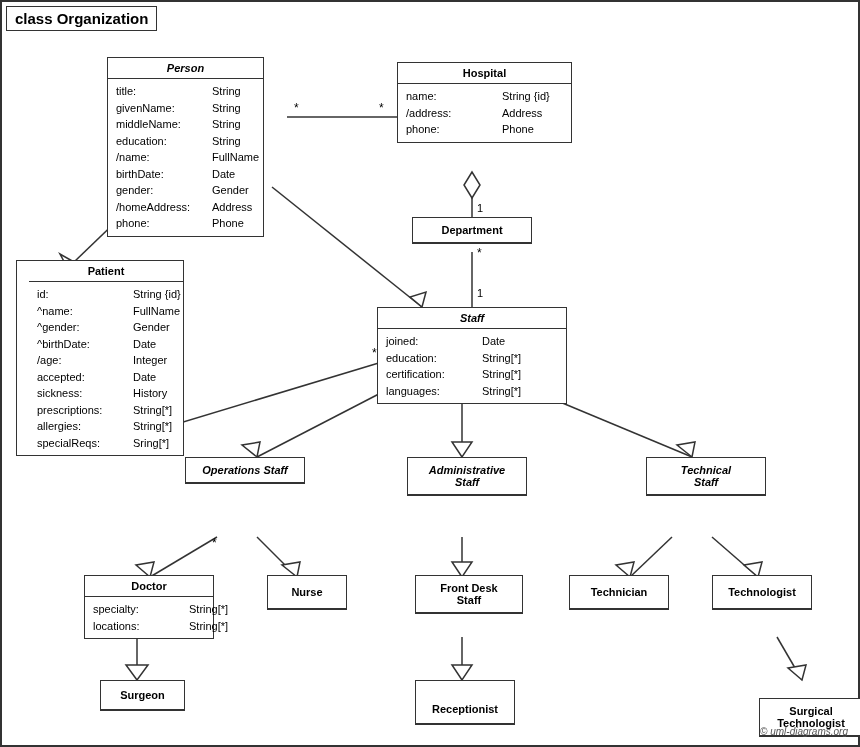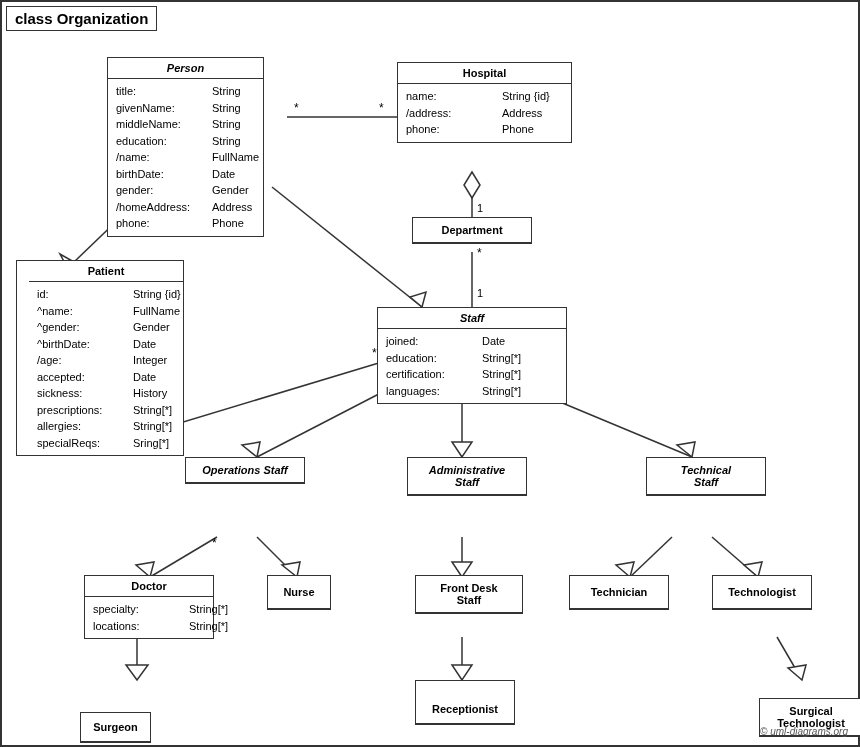--- a/index.html
+++ b/index.html
@@ -307,37 +307,37 @@
           <span class="attr-name">specialty:</span>
           <span class="attr-type">String[*]</span>
         </div>
       <div class="attr-row">
           <span class="attr-name">locations:</span>
           <span class="attr-type">String[*]</span>
         </div>
     </div>
   </div>
 
-  <div class="uml-class" style="left:265px;top:573px;width:64px;">
+  <div class="uml-class" style="left:265px;top:573px;width:80px;">
     <div class="class-name not-italic" style="padding:10px 6px;">Nurse</div>
   </div>
 
   <div class="uml-class" style="left:413px;top:573px;width:108px;">
     <div class="class-name not-italic" style="padding:6px 4px;">Front Desk<br>Staff</div>
   </div>
 
   <div class="uml-class" style="left:567px;top:573px;width:100px;">
     <div class="class-name not-italic" style="padding:10px 6px;">Technician</div>
   </div>
 
   <div class="uml-class" style="left:710px;top:573px;width:100px;">
     <div class="class-name not-italic" style="padding:10px 6px;">Technologist</div>
   </div>
 
-  <div class="uml-class" style="left:78px;top:678px;width:71px;margin-top:32px;">
+  <div class="uml-class" style="left:98px;top:678px;width:85px;">
     <div class="class-name not-italic" style="padding:8px 6px;">Surgeon</div>
   </div>
 
   <div class="uml-class" style="left:413px;top:678px;width:100px;">
     <div class="class-name not-italic" style="padding:8px 6px;margin-top:14px;">Receptionist</div>
   </div>
 
   <div class="uml-class" style="left:757px;top:696px;width:104px;">
     <div class="class-name not-italic" style="padding:6px 4px;">Surgical<br>Technologist</div>
   </div>

